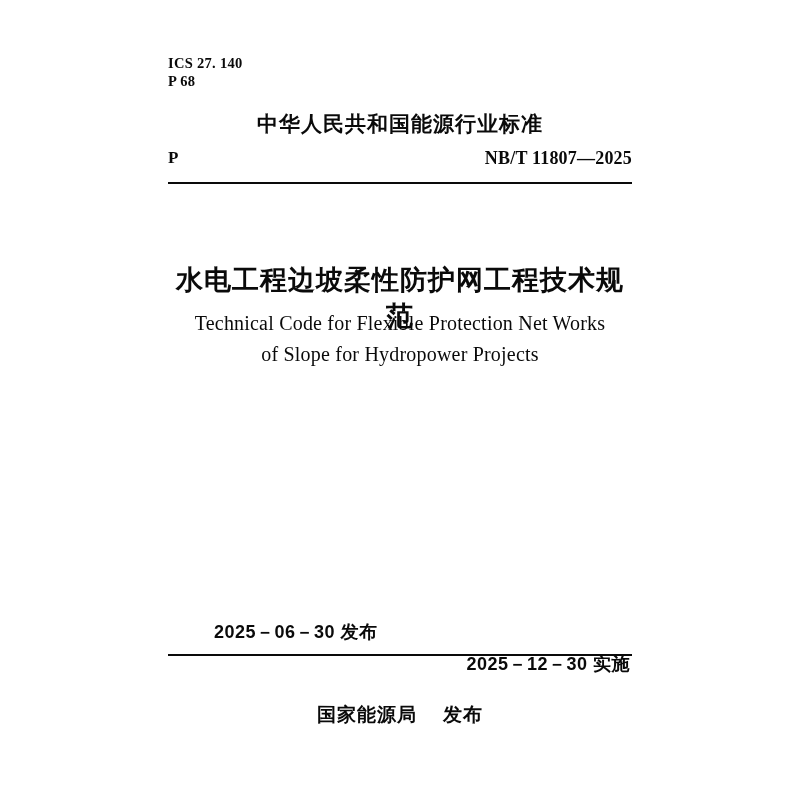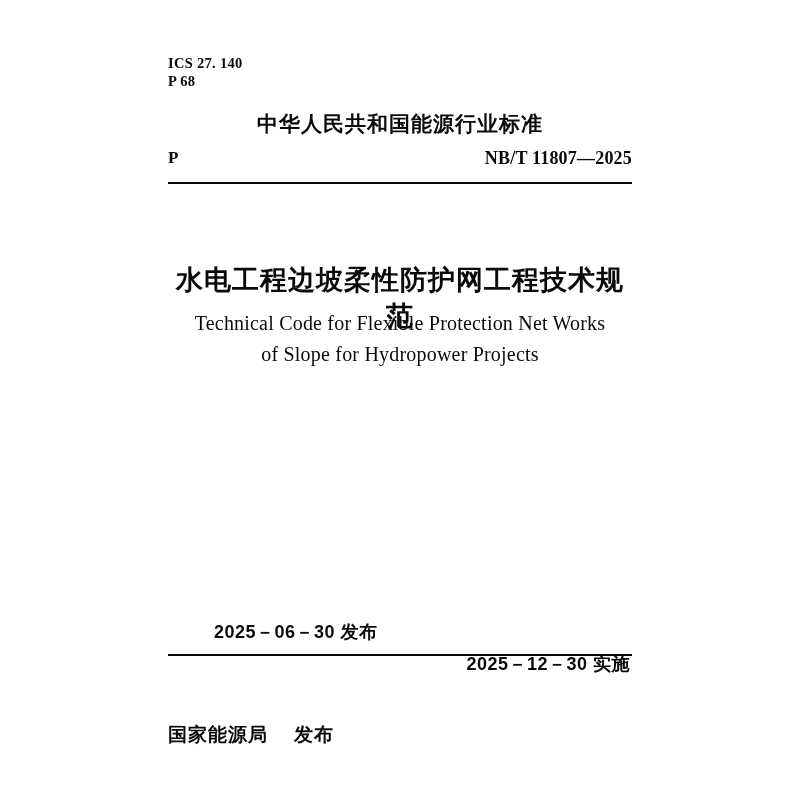--- a/index.html
+++ b/index.html
@@ -156,25 +156,25 @@
     font-size: 18px;
     letter-spacing: 0.5px;
     margin-top: 32px;
   }
 
   .issuer {
     position: absolute;
     top: 702px;
     left: 0;
     right: 0;
+    text-align: center;
     font-family: "Liberation Sans", sans-serif;
     font-weight: bold;
     font-size: 19px;
     letter-spacing: 1px;
-    margin-top: 20px;
   }
   .issuer .gap { display: inline-block; width: 26px; }
 </style>
 </head>
 <body>
 
 <div class="page">
   <div class="content">
 
     <div class="header-row">

